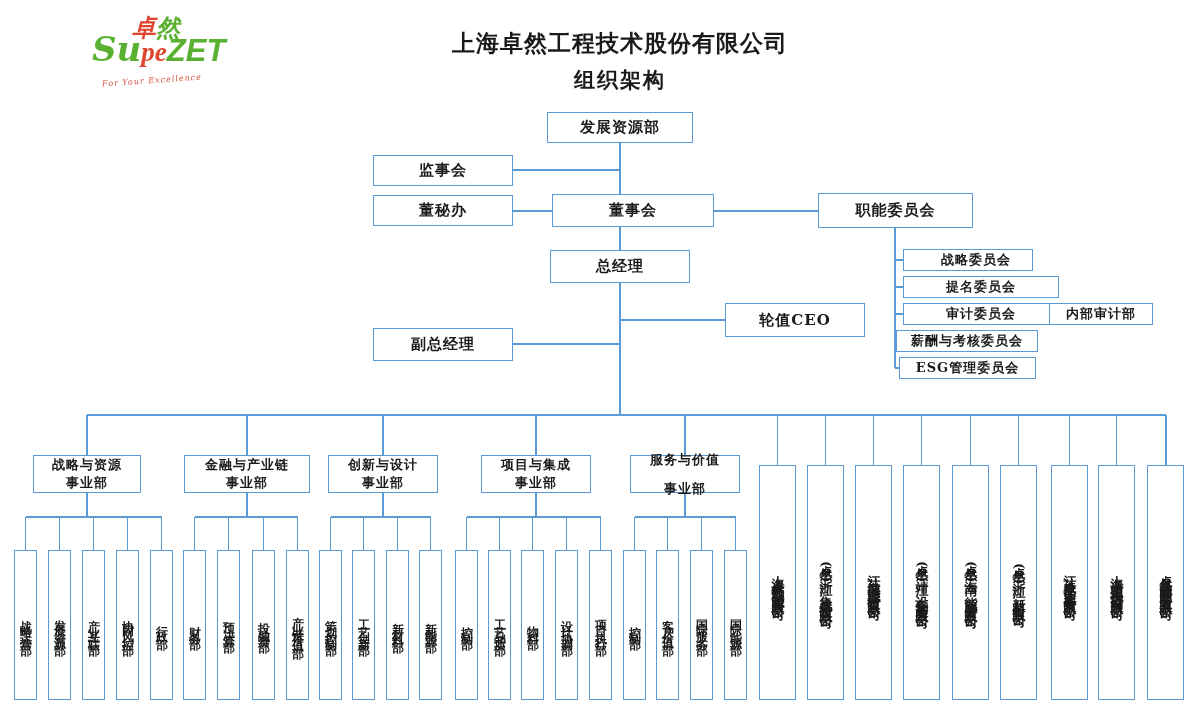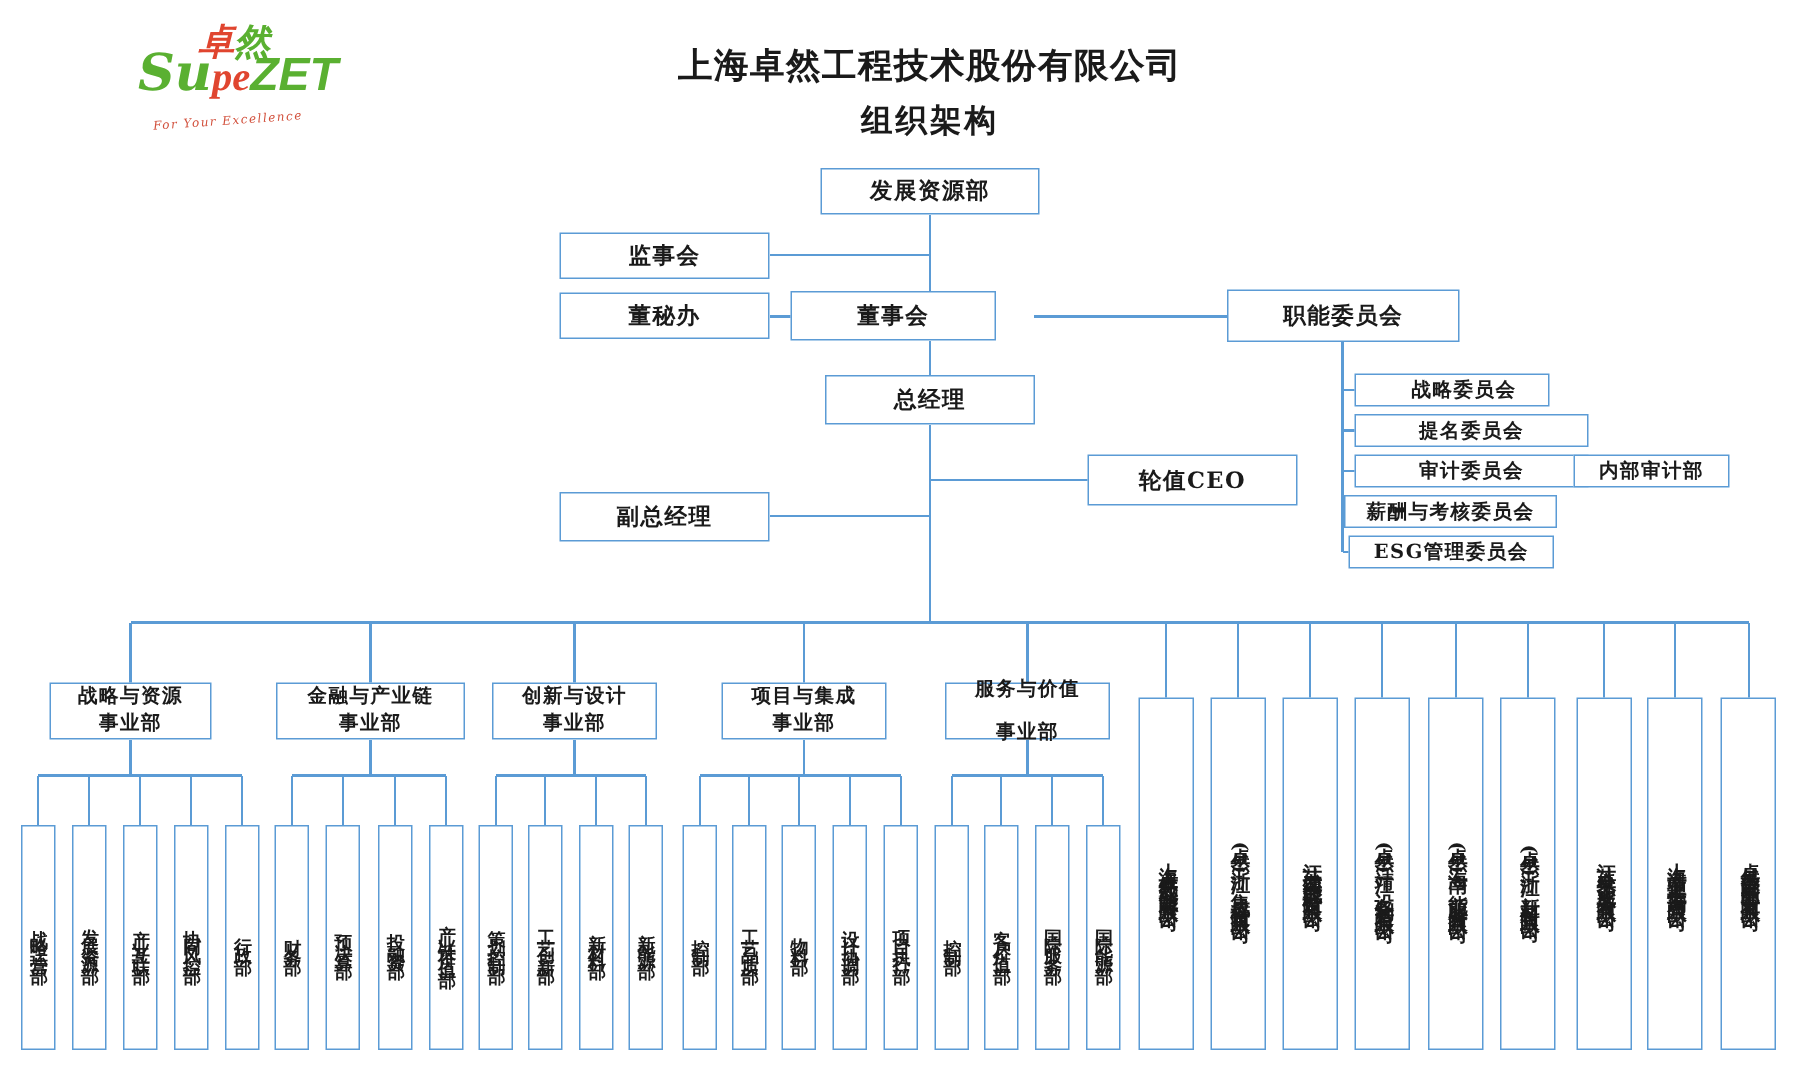--- a/index.html
+++ b/index.html
@@ -135,21 +135,21 @@
   </div>
 
   <div class="title">
     <div class="t1">上海卓然工程技术股份有限公司</div>
     <div class="t2">组织架构</div>
   </div>
 
   <div class="box" style="left:547px;top:112px;width:146px;height:31px;">发展资源部</div>
   <div class="box" style="left:373px;top:155px;width:140px;height:31px;">监事会</div>
   <div class="box" style="left:373px;top:195px;width:140px;height:31px;">董秘办</div>
-  <div class="box" style="left:527px;top:194px;width:137px;height:33px;">董事会</div>
+  <div class="box" style="left:552px;top:194px;width:162px;height:33px;">董事会</div>
   <div class="box" style="left:818px;top:193px;width:155px;height:35px;">职能委员会</div>
   <div class="box" style="left:550px;top:250px;width:140px;height:33px;">总经理</div>
   <div class="box" style="left:725px;top:303px;width:140px;height:34px;">轮值CEO</div>
   <div class="box" style="left:373px;top:328px;width:140px;height:33px;">副总经理</div>
 
   <div class="cbox" style="left:903px;top:249px;width:130px;padding-left:16px;">战略委员会</div>
   <div class="cbox" style="left:903px;top:276px;width:156px;">提名委员会</div>
   <div class="cbox" style="left:903px;top:303px;width:156px;">审计委员会</div>
   <div class="cbox" style="left:896px;top:330px;width:142px;">薪酬与考核委员会</div>
   <div class="cbox" style="left:899px;top:357px;width:137px;">ESG管理委员会</div>

